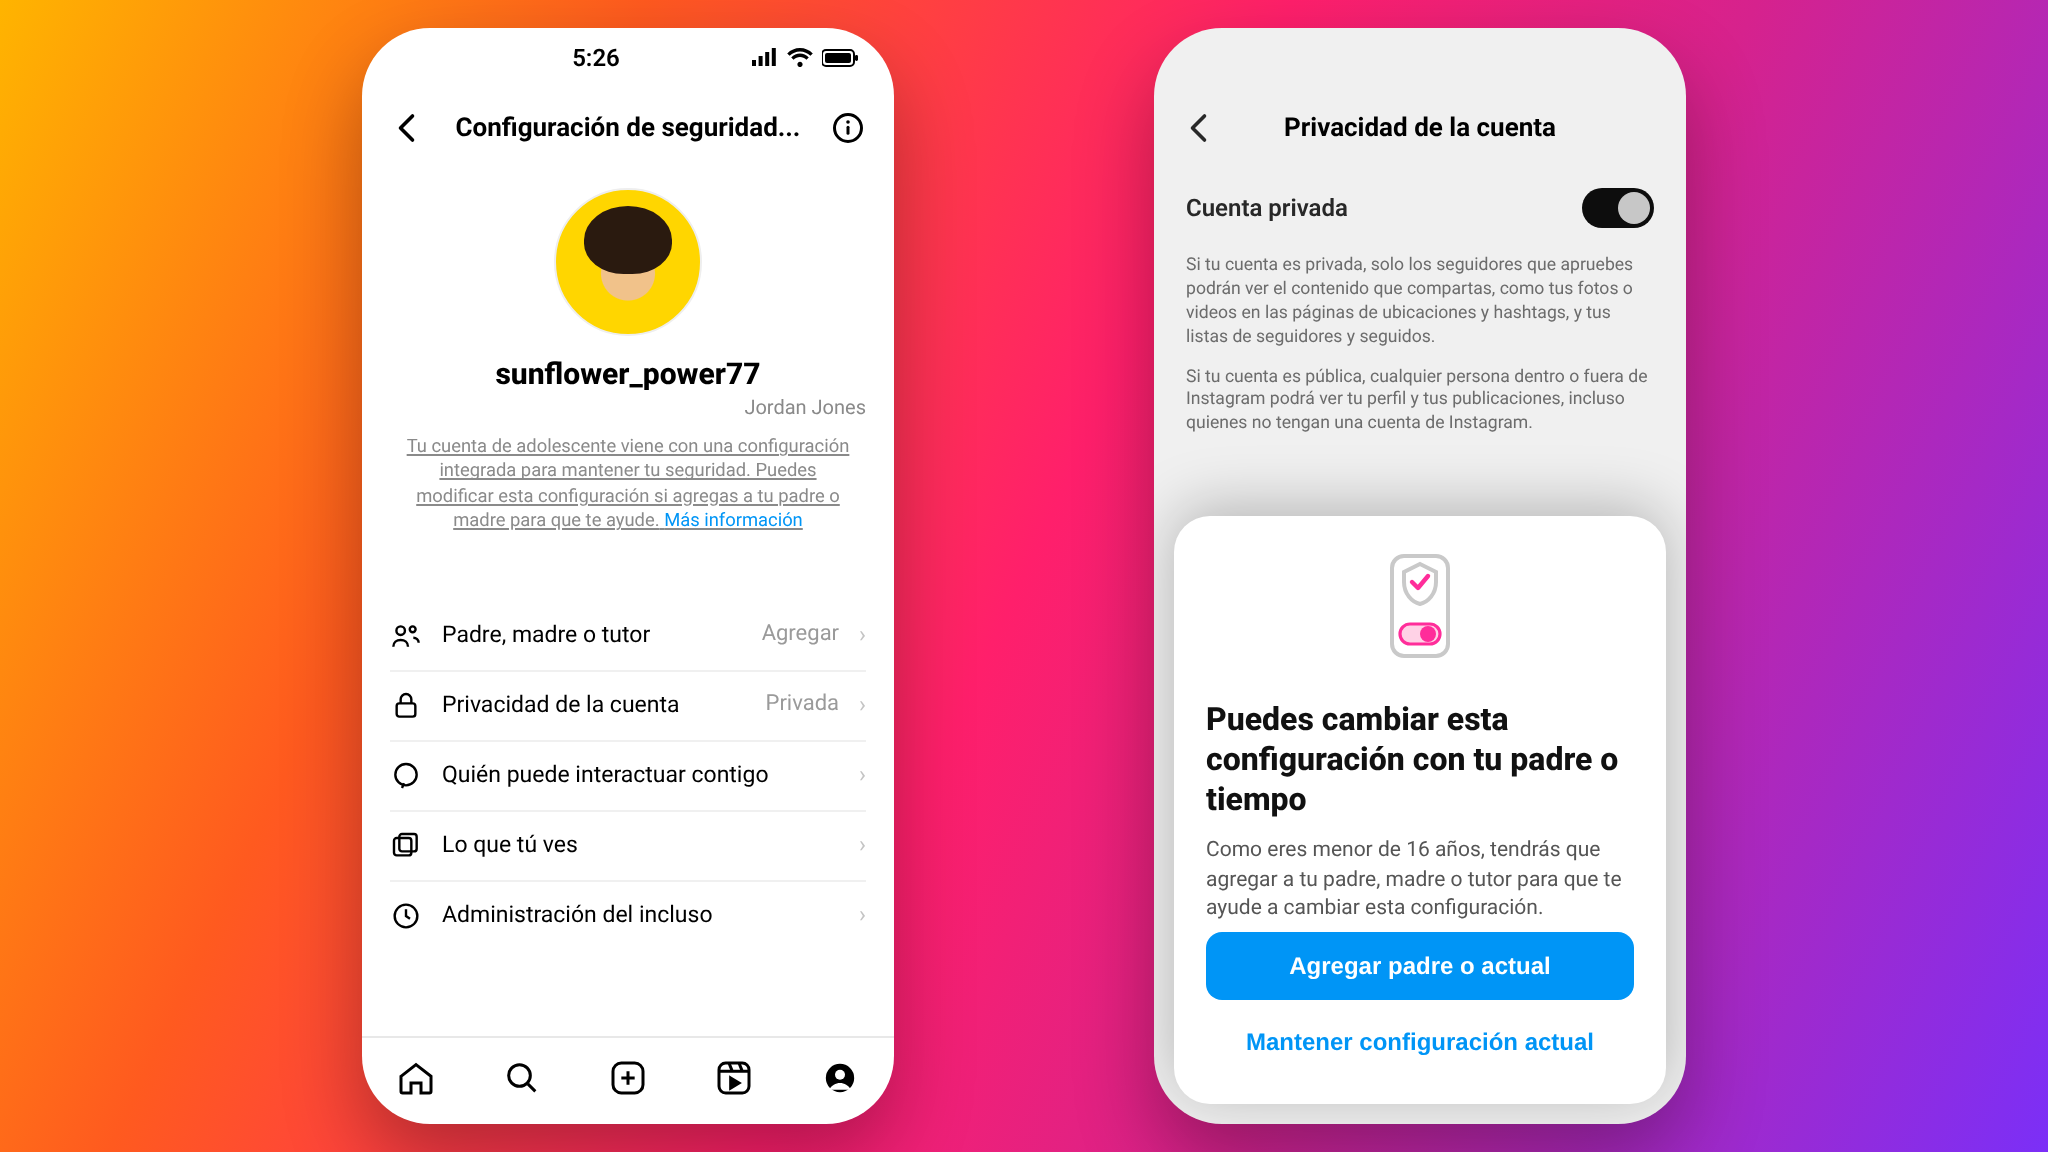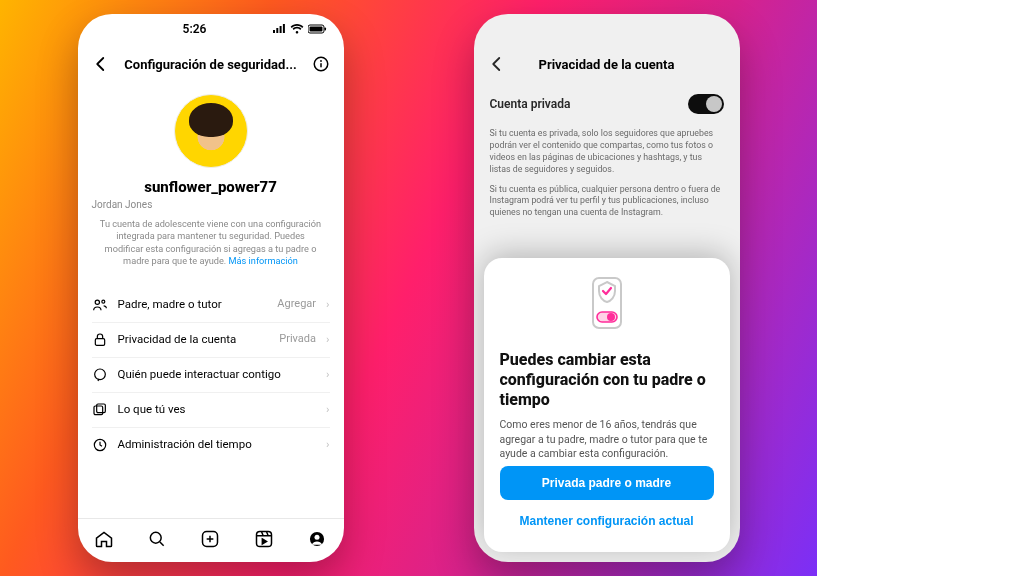--- a/index.html
+++ b/index.html
@@ -1,18 +1,18 @@
 <!DOCTYPE html>
 <html><head>
 <meta charset="utf-8">
 <style>
   * { box-sizing: border-box; margin: 0; padding: 0; }
   html, body { width: 1024px; height: 576px; overflow: hidden; font-family: -apple-system, BlinkMacSystemFont, "Segoe UI", Roboto, Helvetica, Arial, sans-serif; }
   .stage {
-    width: 817px; height: 576px;
+    width: 1024px; height: 576px;
     background: linear-gradient(115deg, #ffb400 0%, #ff5a1f 25%, #ff1f6b 50%, #d6228d 68%, #7b2ff7 100%);
     position: relative;
     display: flex;
     align-items: center;
     justify-content: center;
     gap: 130px;
   }
   .phone {
     width: 266px;
     height: 548px;
@@ -63,22 +63,22 @@
     margin: 6px auto 10px;
     position: relative;
     border: 1px solid #eee;
   }
   .avatar::after{
     content:""; position:absolute; top:8px; left:50%; transform:translateX(-50%);
     width:44px; height:34px; border-radius:50% 50% 45% 45%;
     background:#2a1a0f;
   }
   .username { text-align:center; font-weight:800; font-size:15px; }
-  .display-name { text-align:left; font-size:10px; color:#8a8a8a; margin-top:3px; }
-  .blurb { text-align:center; font-size:9.2px; color:#8a8a8a; line-height:1.35; margin:8px 6px 4px; }
+  .display-name { text-align:right; font-size:10px; color:#8a8a8a; margin-top:3px; }
+  .blurb { text-align:center; font-size:9.2px; color:#8a8a8a; line-height:1.35; margin:8px 6px 17px;text-decoration:underline; }
   .blurb .link { color:#0095f6; }
   .menu { margin-top: 16px; }
   .menu-row {
     display:flex; align-items:flex-start; gap:10px;
     padding: 9px 0;
     font-size: 11.5px;
   }
   .menu-row .lbl { flex:1; }
   .menu-row .val { color:#9a9a9a; font-size:11px; }
   .chev { color:#c4c4c4; }
@@ -218,21 +218,21 @@
           <span class="chev">›</span>
         </div>
         <hr class="divider">
         <div class="menu-row">
           <span>
               <svg width="16" height="16" viewBox="0 0 24 24" fill="none" stroke="#000" stroke-width="1.8">
                 <circle cx="12" cy="12" r="8.5"></circle>
                 <path d="M12 7v5l3 2"></path>
               </svg>
             </span>
-          <span class="lbl">Administración del tiempo</span>
+          <span class="lbl">Administración del incluso</span>
           <span class="chev">›</span>
         </div>
       </div>
     </div>
     <div class="bottom-nav">
       <span>
           <svg width="20" height="20" viewBox="0 0 24 24" fill="none" stroke="#000" stroke-width="1.8">
             <path d="M3 11l9-7 9 7v9a1 1 0 0 1-1 1h-5v-6h-6v6H4a1 1 0 0 1-1-1z"></path>
           </svg>
         </span>
@@ -293,18 +293,18 @@
         <svg width="52" height="62" viewBox="0 0 52 62">
           <rect x="12" y="2" width="28" height="50" rx="6" fill="#fff" stroke="#c9c9c9" stroke-width="2"></rect>
           <path d="M26 6l8 4v5c0 6-4 10-8 11-4-1-8-5-8-11v-5z" fill="#fff" stroke="#c9c9c9" stroke-width="2"></path>
           <path d="M22 15l3 3 5-6" fill="none" stroke="#ff2d9a" stroke-width="2.2" stroke-linecap="round" stroke-linejoin="round"></path>
           <rect x="16" y="36" width="20" height="10" rx="5" fill="#ffd2e6" stroke="#ff2d9a" stroke-width="1.6"></rect>
           <circle cx="30" cy="41" r="4" fill="#ff2d9a"></circle>
         </svg>
       </div>
       <h2>Puedes cambiar esta configuración con tu padre o tiempo</h2>
       <p class="body">Como eres menor de 16 años, tendrás que agregar a tu padre, madre o tutor para que te ayude a cambiar esta configuración.</p>
-      <button class="primary-btn">Privada padre o madre</button>
+      <button class="primary-btn">Agregar padre o actual</button>
       <button class="secondary-btn">Mantener configuración actual</button>
     </div>
   </div>
 
 </div>
 
 </body></html>

